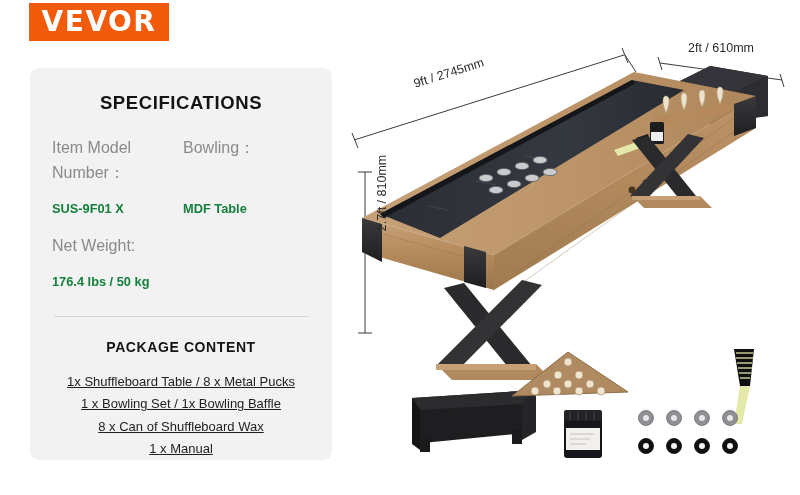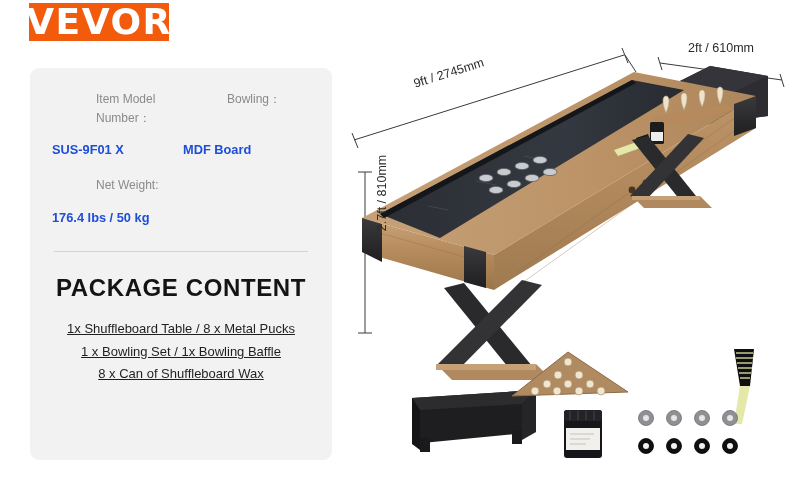--- a/index.html
+++ b/index.html
@@ -13,21 +13,21 @@
   #page { position: relative; width: 800px; height: 495px; background: #fff; }
 
   
   .brand {
     position: absolute; left: 29px; top: 3px;
     width: 140px; height: 38px;
     background: #F25B0B;
     display: flex; align-items: center; justify-content: center;
   }
   .brand-text {
-    color: #ffffff; font-weight: 700; font-size: 36px;
+    color: #ffffff; font-weight: 700; font-size: 28px;
     letter-spacing: 1.5px; font-family: "DejaVu Sans", sans-serif;
     line-height: 1;
   }
 
   
   .panel {
     position: absolute; left: 30px; top: 68px;
     width: 302px; height: 392px;
     background: #F2F2F2; border-radius: 9px;
     padding: 0 22px;
@@ -35,33 +35,33 @@
   .spec-title {
     margin-top: 24px;
     text-align: center; font-size: 18.5px; font-weight: 700;
     color: #141414; letter-spacing: 0.6px;
   }
   .spec-grid {
     margin-top: 22px;
     display: grid; grid-template-columns: 1fr 1fr;
     row-gap: 4px; column-gap: 4px;
   }
-  .spec-label { font-size: 12px; color: #8a8a8a; line-height: 1.55; margin-left: 44px; }
+  .spec-label { font-size: 16px; color: #8a8a8a; line-height: 1.55; }
   .spec-value {
-    font-size: 12.8px; color: #1d4ed8; font-weight: 700;
+    font-size: 12.8px; color: #15803d; font-weight: 700;
     line-height: 1.55; padding-top: 9px;
   }
   .spec-row2 { margin-top: 16px; }
   .divider {
     margin: 24px 2px 0 2px; height: 1px;
     background: #d4d4d4;
   }
   .pkg-title {
     margin-top: 22px; text-align: center;
-    font-size: 24px; font-weight: 700; color: #141414;
+    font-size: 14px; font-weight: 700; color: #141414;
     letter-spacing: 0.6px;
   }
   .pkg-list { margin-top: 16px; text-align: center; }
   .pkg-item {
     font-size: 13px; color: #1f1f1f; line-height: 1.72;
     text-align: center;
     text-decoration: underline;
   }
 
   
@@ -83,43 +83,45 @@
 <body>
 
 <div id="page">
 
   <div class="brand">
     <span class="brand-text">VEVOR</span>
   </div>
 
   <div class="panel">
 
+    <div class="spec-title">SPECIFICATIONS</div>
 
     <div class="spec-grid">
       <div class="spec-label">Item Model Number：</div>
       <div class="spec-label">Bowling：</div>
       <div class="spec-value">SUS-9F01 X</div>
-      <div class="spec-value">MDF Board</div>
+      <div class="spec-value">MDF Table</div>
     </div>
 
     <div class="spec-grid spec-row2">
       <div class="spec-label">Net Weight:</div>
       <div></div>
       <div class="spec-value">176.4 lbs / 50 kg</div>
       <div></div>
     </div>
 
     <div class="divider"></div>
 
     <div class="pkg-title">PACKAGE CONTENT</div>
 
     <div class="pkg-list">
       <div class="pkg-item">1x Shuffleboard Table / 8 x Metal Pucks</div>
       <div class="pkg-item">1  x Bowling Set / 1x Bowling Baffle</div>
       <div class="pkg-item">8  x Can of Shuffleboard Wax</div>
+      <div class="pkg-item">1  x Manual</div>
     </div>
   </div>
 
   <div class="photo">
 
     <svg width="464" height="495" viewBox="0 0 464 495" xmlns="http://www.w3.org/2000/svg">
       <defs>
         <linearGradient id="woodRail" x1="0" y1="0" x2="0" y2="1">
           <stop offset="0%" stop-color="#C9A378"></stop>
           <stop offset="45%" stop-color="#B68C5E"></stop>

